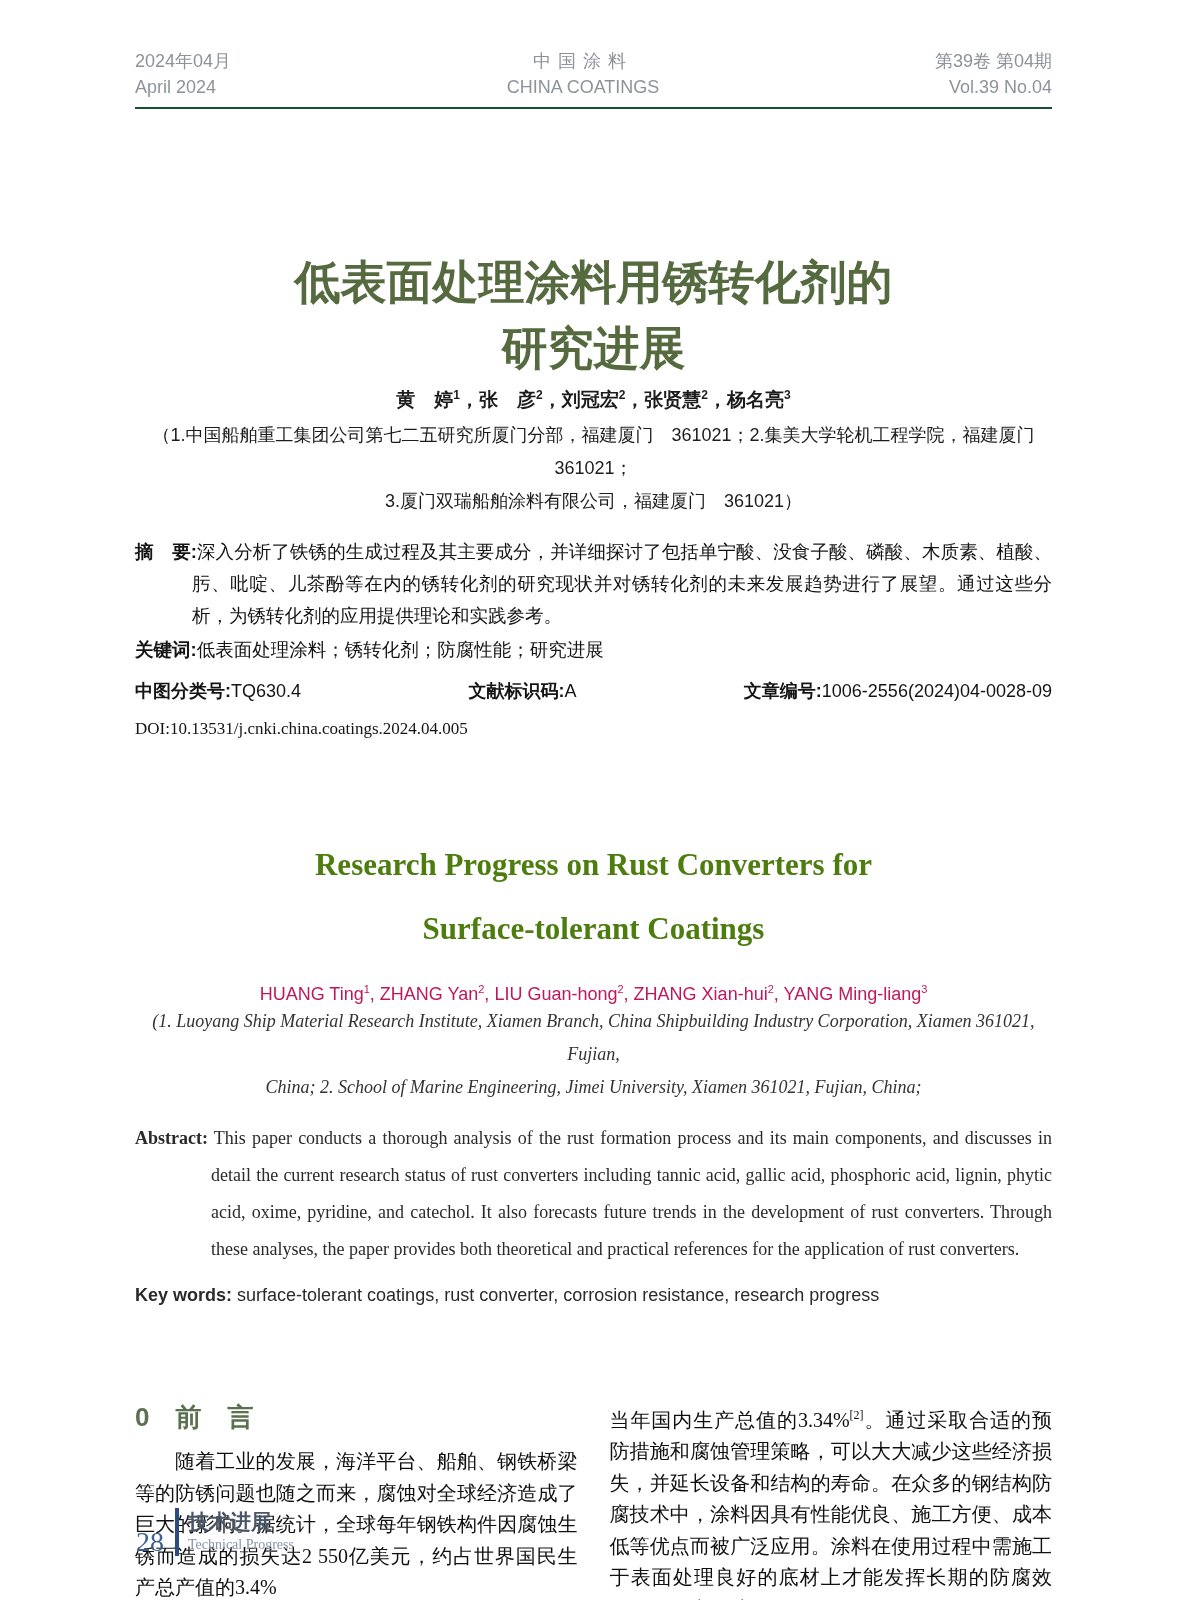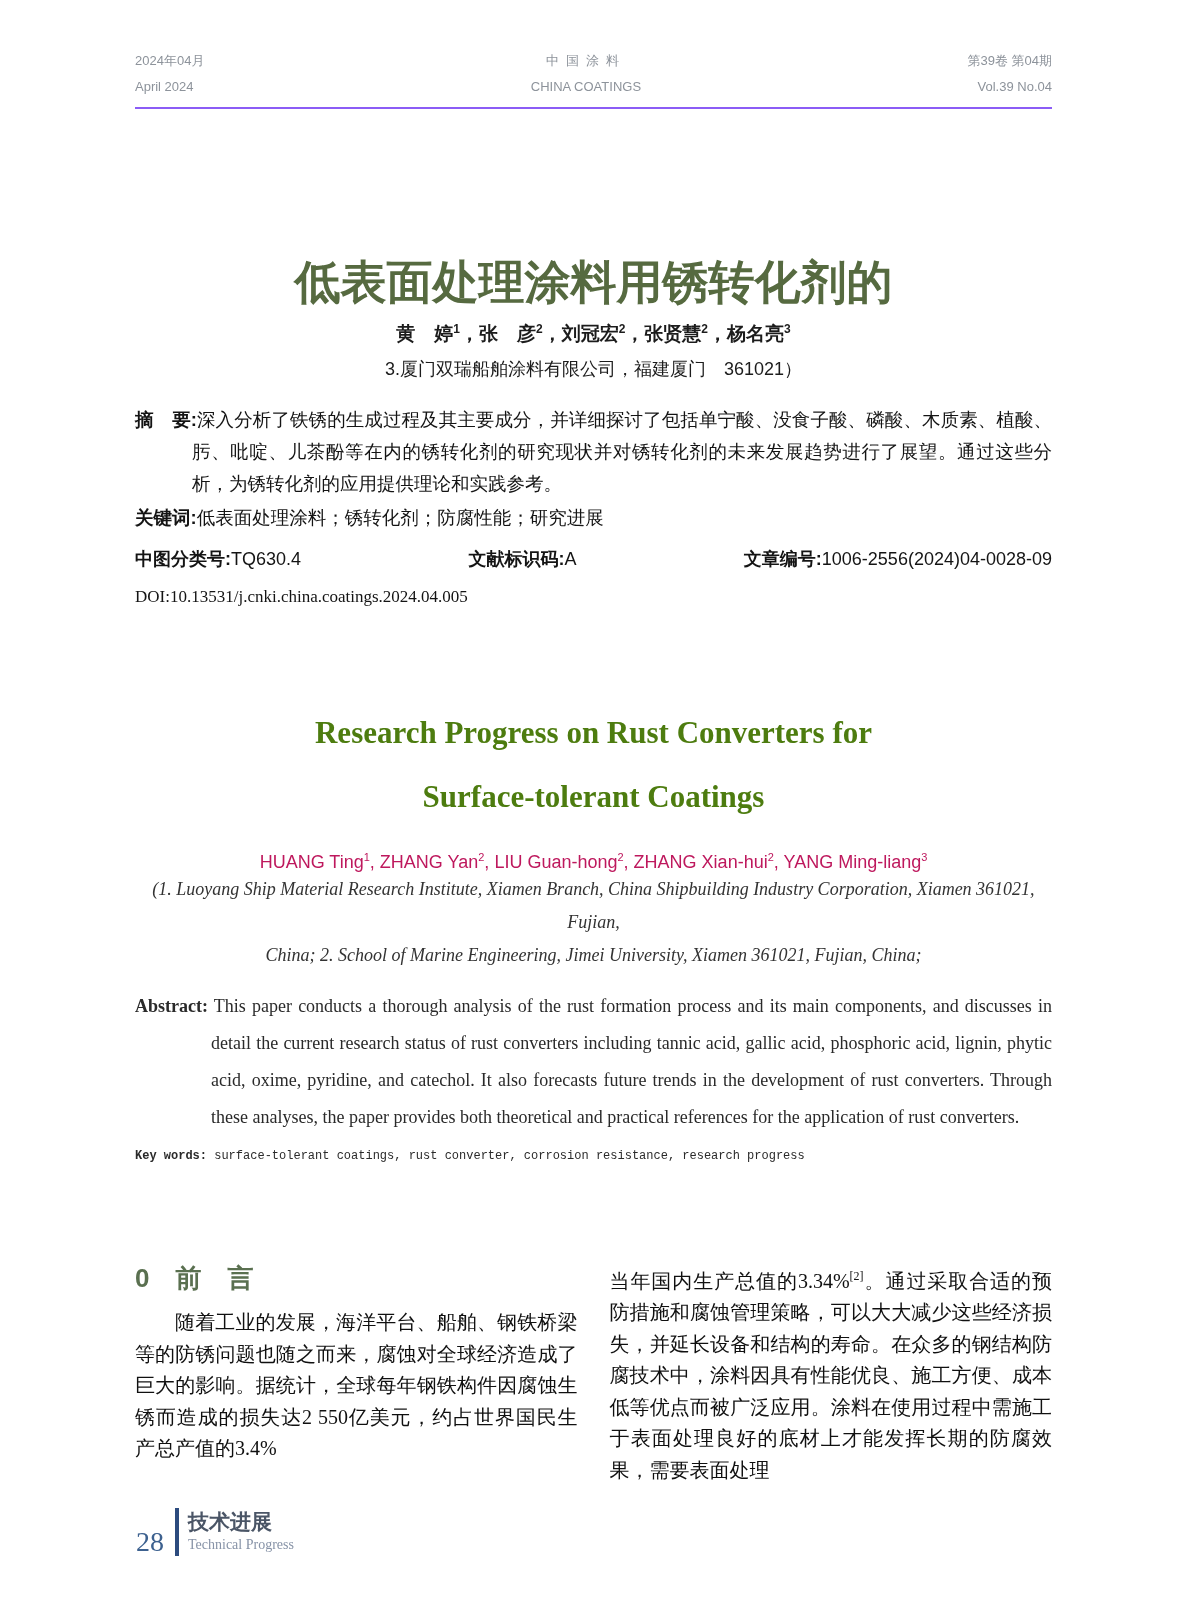--- a/index.html
+++ b/index.html
@@ -7,22 +7,22 @@
     width:1187px;height:1600px;margin:0 auto;background:#ffffff;
     position:relative;overflow:hidden;
     font-family:"Liberation Sans","DejaVu Sans",sans-serif;
     color:#222;
   }
   .content{padding:0 135px;}
 
   
   .jheader{
     padding-top:48px;display:flex;justify-content:space-between;align-items:flex-end;
-    border-bottom:2px solid #8b5cf6;padding-bottom:7px;
-    color:#8d939b;font-size:13px;line-height:26px;
+    border-bottom:2px solid #14532d;padding-bottom:7px;
+    color:#8d939b;font-size:18px;line-height:26px;
   }
   .jheader .cell{white-space:nowrap;}
   .jheader .c-center{text-align:center;}
   .jheader .c-right{text-align:right;}
   .jname-cn{letter-spacing:7px;}
 
   
   .title-cn{
     margin-top:140px;text-align:center;font-weight:bold;
     font-size:46px;line-height:66px;color:#566a40;
@@ -64,22 +64,22 @@
   }
 
   
   .abs-en{
     margin-top:16px;font-size:18px;line-height:37px;color:#2a2a2a;
     font-family:"Liberation Serif","DejaVu Serif",serif;
     padding-left:76px;text-indent:-76px;text-align:justify;
   }
   .abs-en .lbl{font-weight:bold;font-style:normal;}
   .kw-en{
-    margin-top:2px;font-size:12px;line-height:37px;color:#2a2a2a;
-    font-family:Liberation Mono, monospace;
+    margin-top:9px;font-size:18px;line-height:37px;color:#2a2a2a;
+    font-family:Liberation Sans, sans-serif;
   }
   .kw-en .lbl{font-weight:bold;}
 
   
   .columns{margin-top:86px;display:flex;gap:32px;}
   .col{flex:1;min-width:0;}
   .sec-head{
     font-size:26px;font-weight:bold;color:#5a7050;line-height:34px;margin-bottom:12px;
   }
   .body-par{
@@ -121,27 +121,29 @@
         <div>CHINA COATINGS</div>
       </div>
       <div class="cell c-right">
         <div>第39卷 第04期</div>
         <div>Vol.39 No.04</div>
       </div>
     </div>
 
     <div class="title-cn">
       <div>低表面处理涂料用锈转化剂的</div>
+      <div>研究进展</div>
     </div>
 
     <div class="authors-cn">
       <span><span>黄　婷</span><sup>1</sup><span>，</span></span><span><span>张　彦</span><sup>2</sup><span>，</span></span><span><span>刘冠宏</span><sup>2</sup><span>，</span></span><span><span>张贤慧</span><sup>2</sup><span>，</span></span><span><span>杨名亮</span><sup>3</sup><span></span></span>
     </div>
 
     <div class="affil-cn">
+      <div>（1.中国船舶重工集团公司第七二五研究所厦门分部，福建厦门　361021；2.集美大学轮机工程学院，福建厦门　361021；</div>
       <div>3.厦门双瑞船舶涂料有限公司，福建厦门　361021）</div>
     </div>
 
     <div class="abs-cn">
       <span class="lbl">摘　要:</span><span>深入分析了铁锈的生成过程及其主要成分，并详细探讨了包括单宁酸、没食子酸、磷酸、木质素、植酸、肟、吡啶、儿茶酚等在内的锈转化剂的研究现状并对锈转化剂的未来发展趋势进行了展望。通过这些分析，为锈转化剂的应用提供理论和实践参考。</span>
     </div>
     <div class="kw-cn">
       <span class="lbl">关键词:</span><span>低表面处理涂料；锈转化剂；防腐性能；研究进展</span>
     </div>
 

